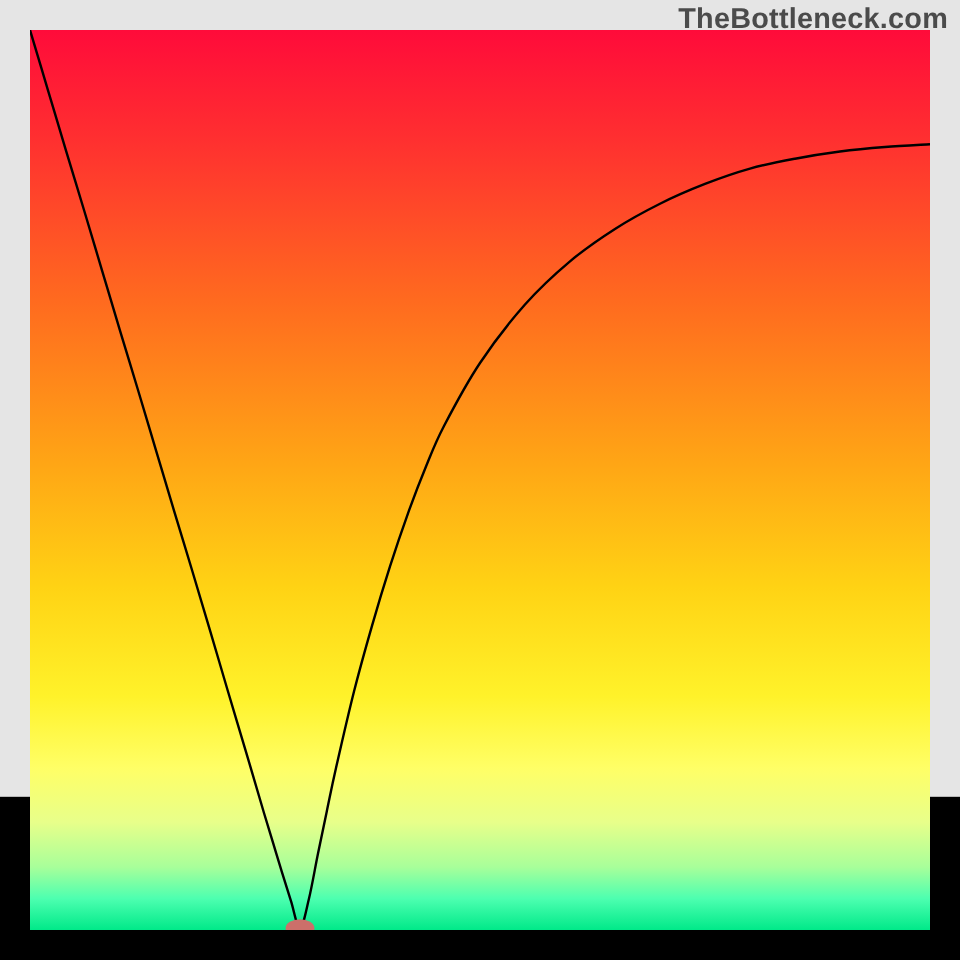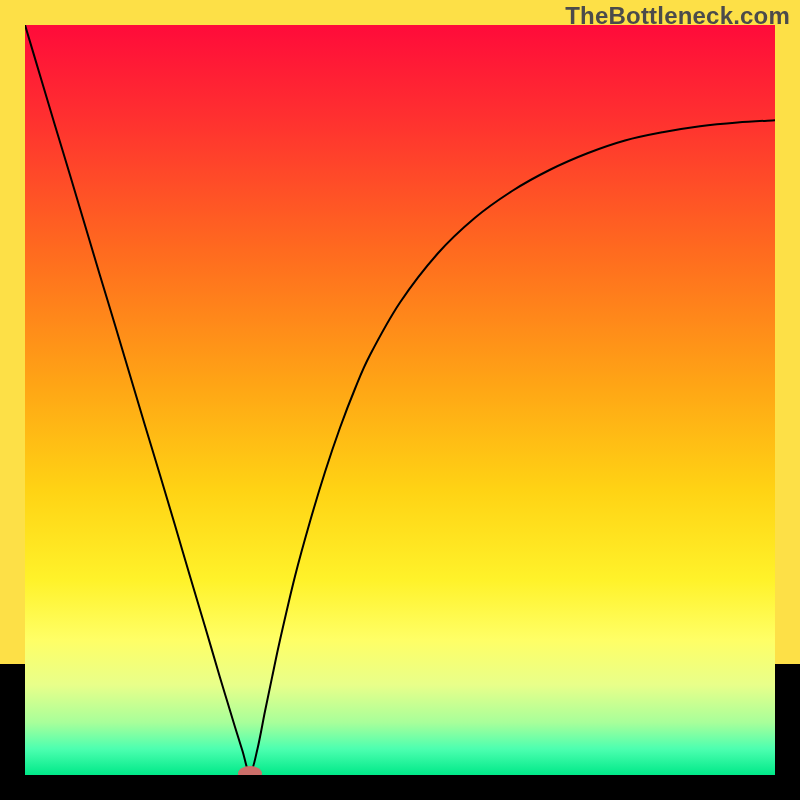--- a/index.html
+++ b/index.html
@@ -10,21 +10,21 @@
     background: #000;
     overflow: hidden;
     font-family: Arial, Helvetica, sans-serif;
   }
   .frame {
     position: absolute;
     left: 0;
     top: 0;
     width: 800px;
     height: 664px;
-    background: #fde047;
+    background: #e5e5e5;
   }
   .plot {
     position: absolute;
     left: 25px;
     top: 25px;
     width: 750px;
     height: 750px;
     overflow: hidden;
   }
   .watermark {

